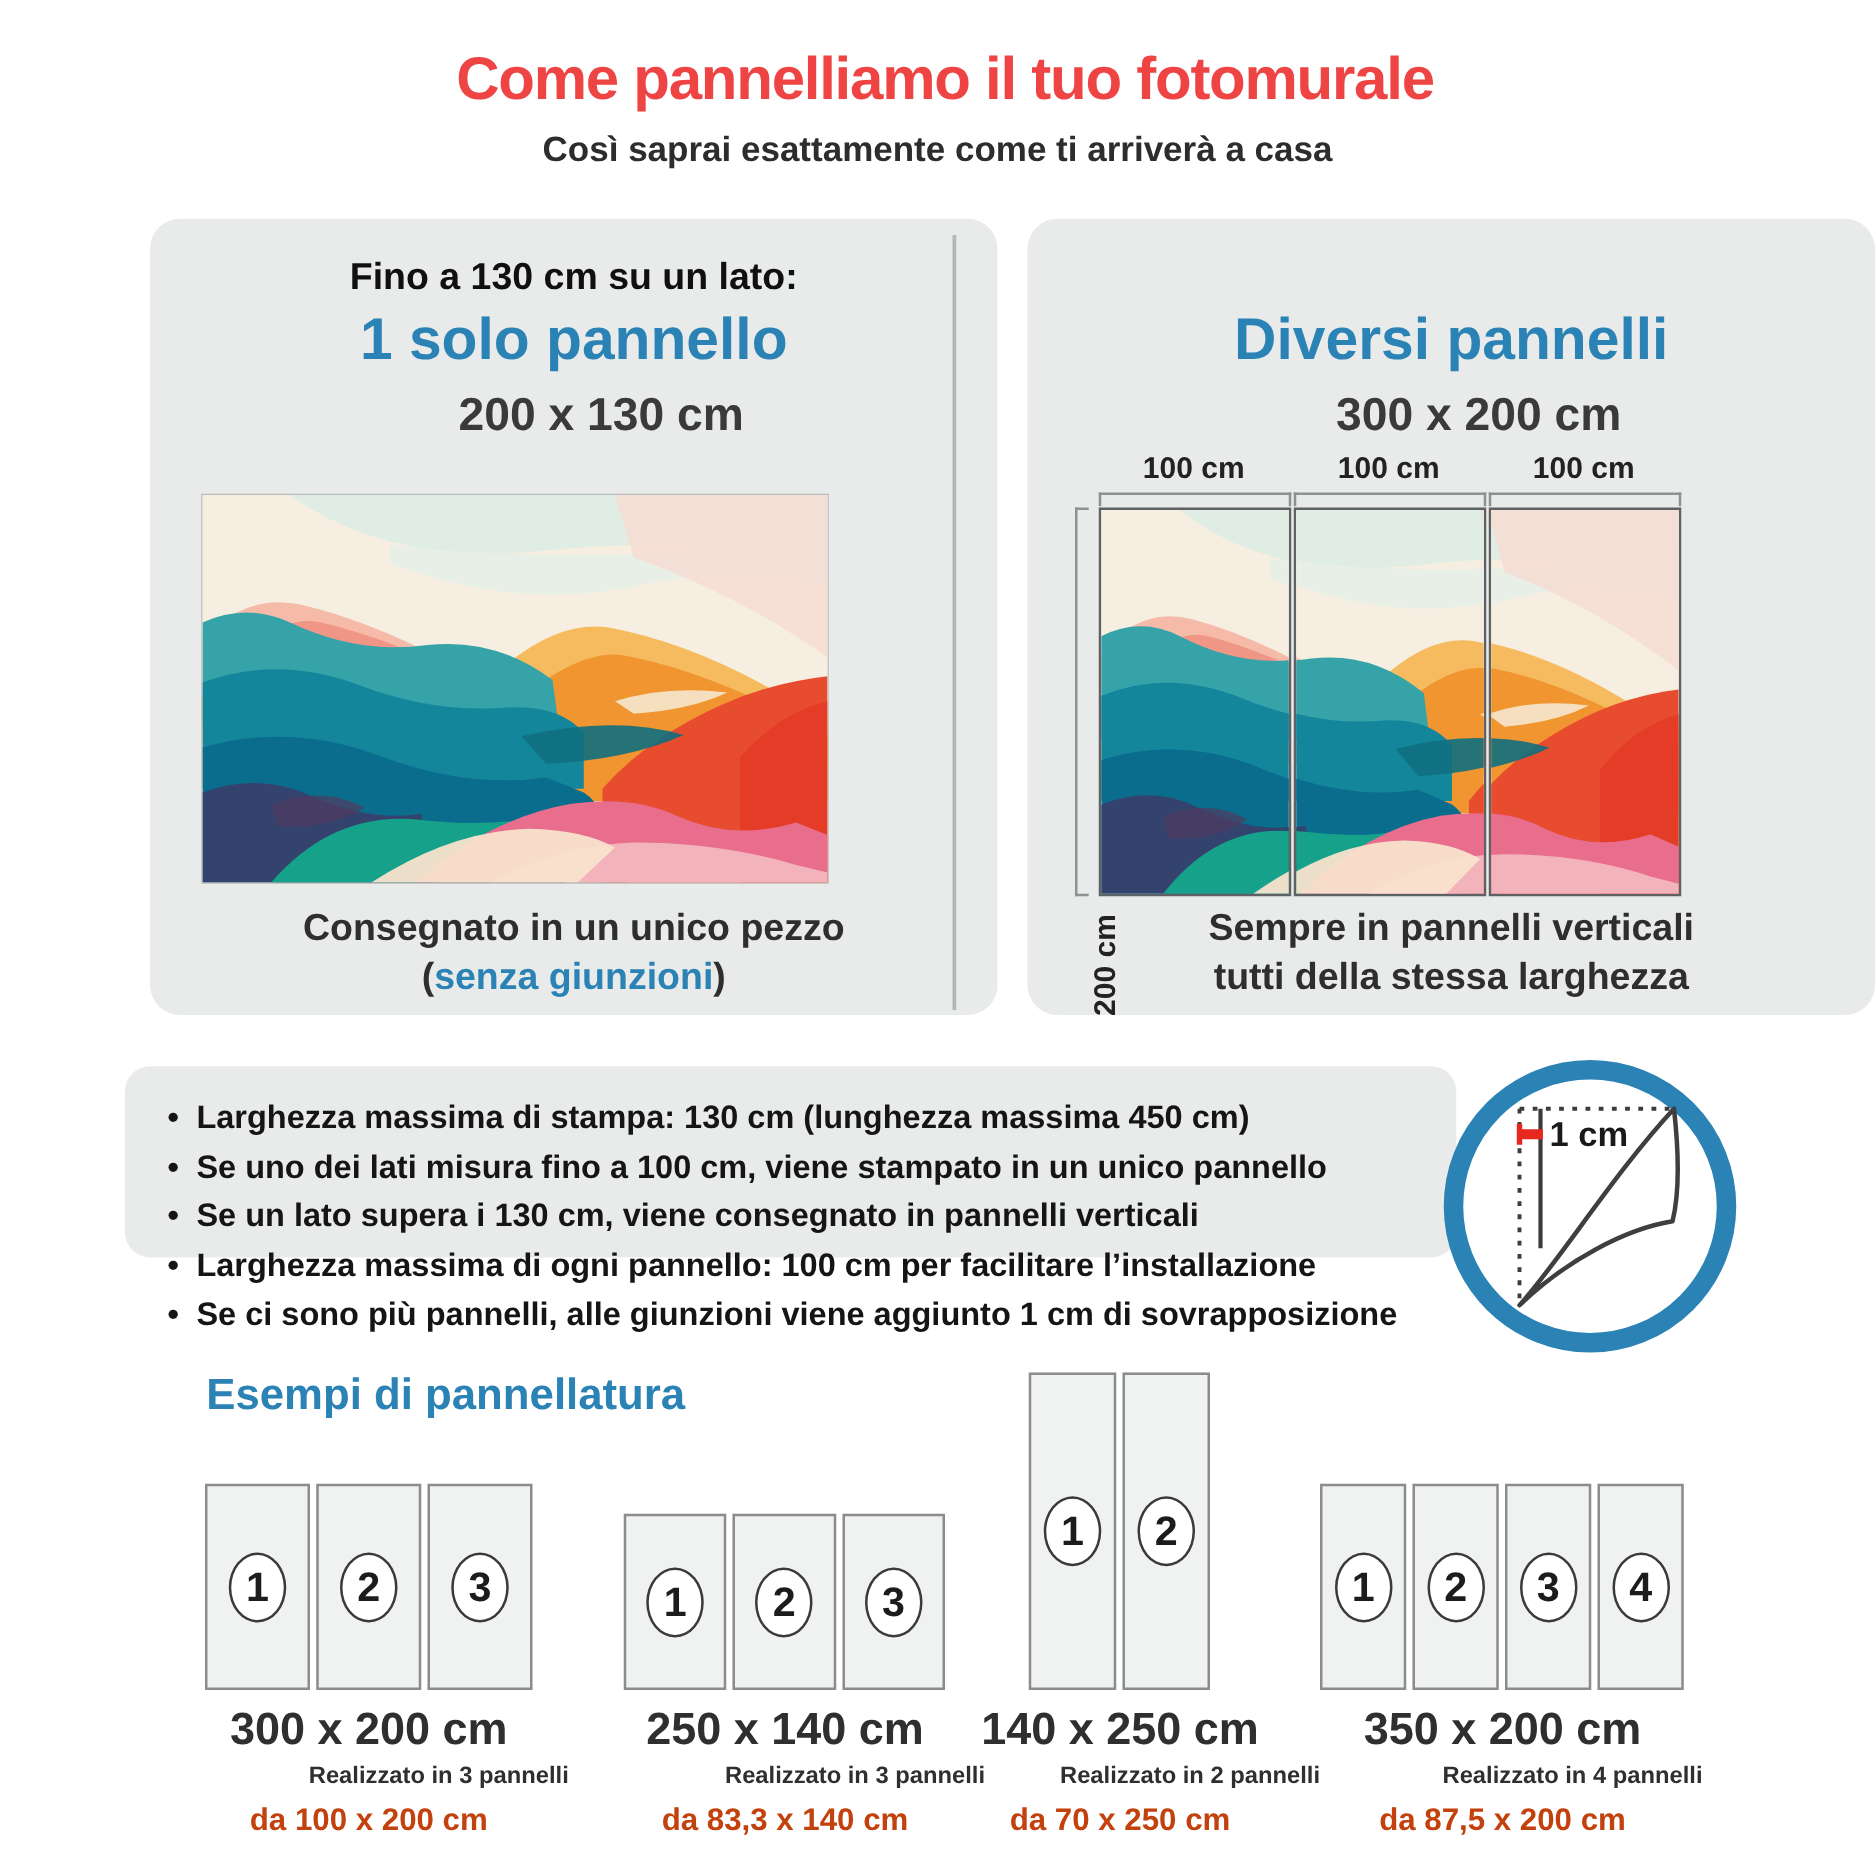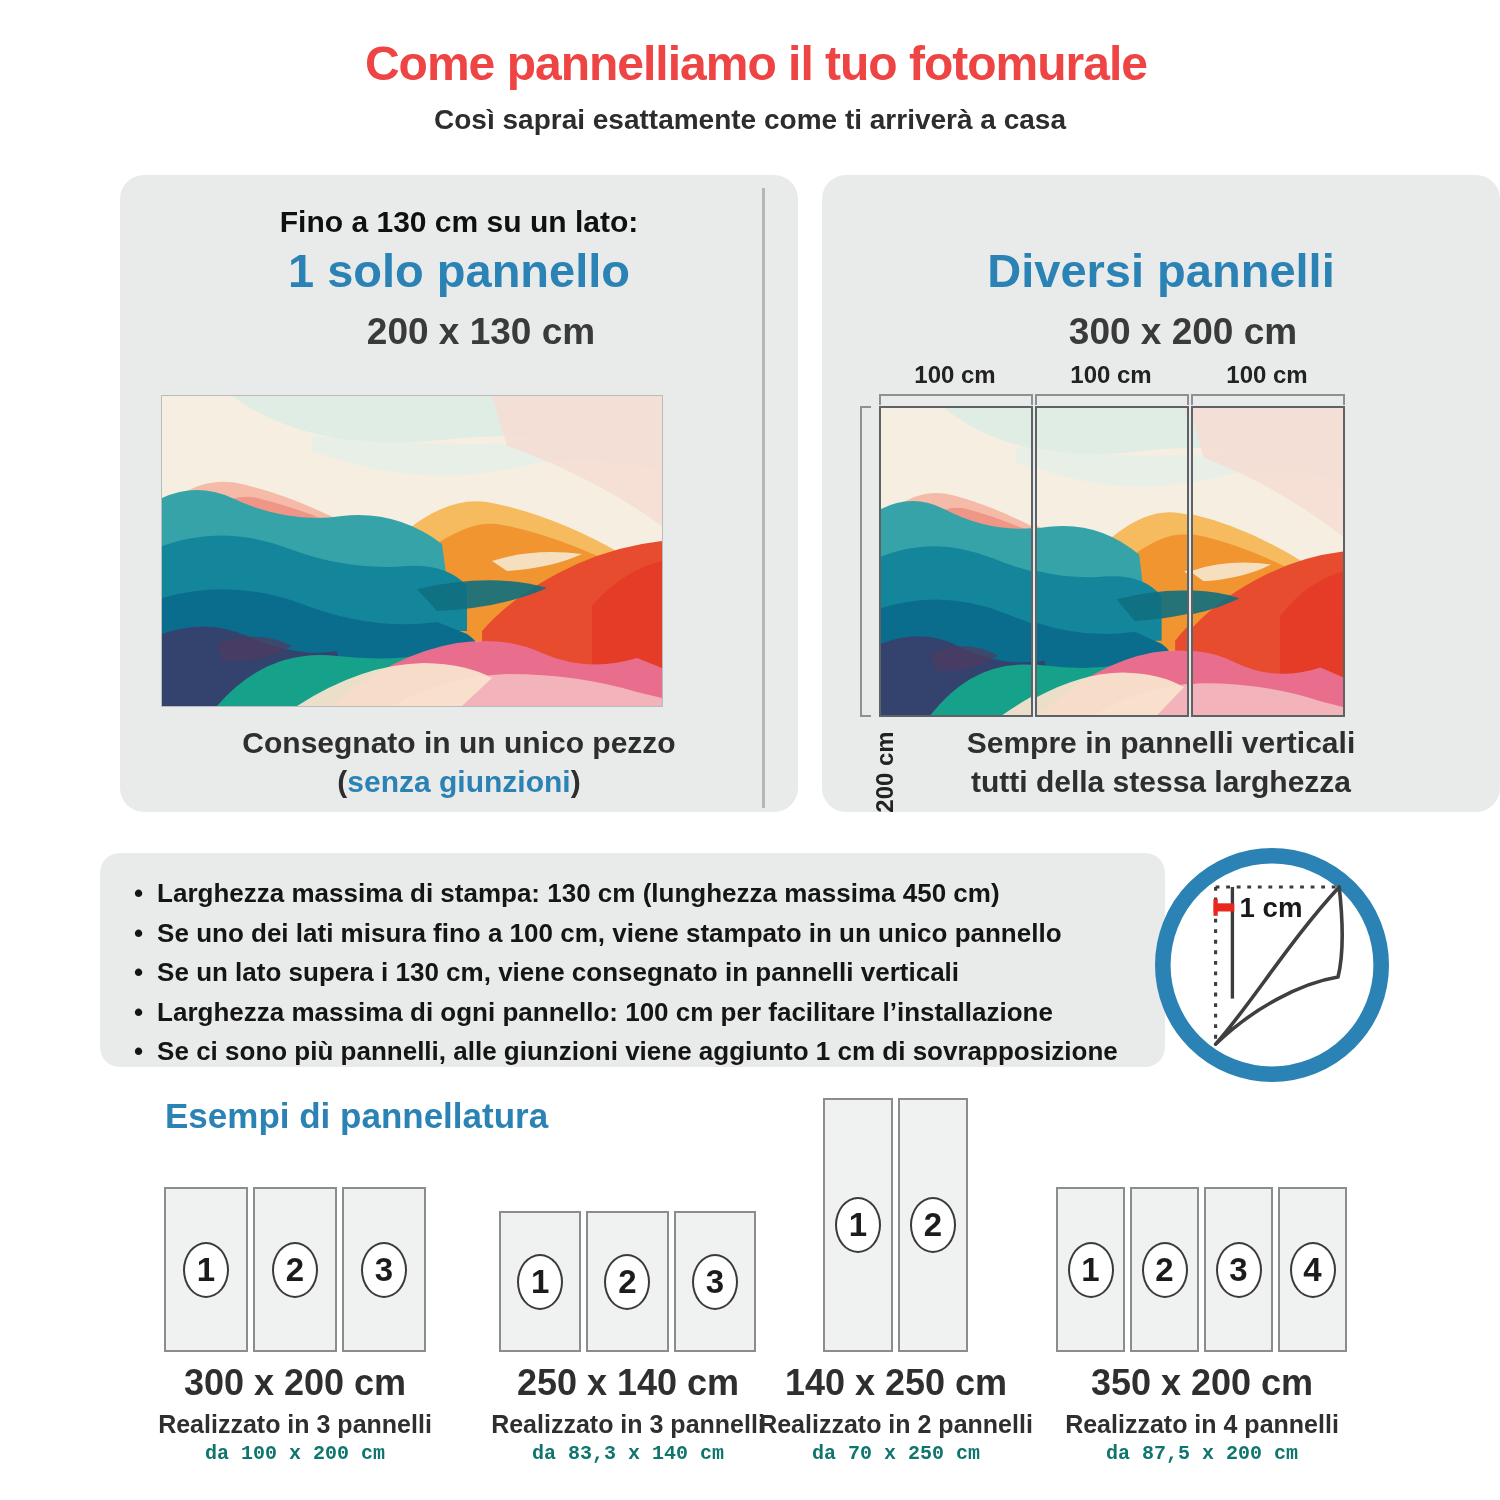--- a/index.html
+++ b/index.html
@@ -31,38 +31,38 @@
 
   
   .wlabel{position:absolute;top:186px;width:152px;font-size:24px;font-weight:700;color:#222;text-align:center;}
   .hbracket{position:absolute;top:219px;height:9px;width:150px;border-top:2px solid #8d9194;border-left:2px solid #8d9194;border-right:2px solid #8d9194;}
   .vbracket{position:absolute;left:38px;top:231px;width:9px;height:307px;border-left:2px solid #8d9194;border-top:2px solid #8d9194;border-bottom:2px solid #8d9194;}
   .hlabel{position:absolute;left:-47px;top:350px;width:140px;font-size:24px;font-weight:700;color:#222;text-align:center;transform:rotate(-90deg);}
   .art-panel{position:absolute;top:231px;width:150px;height:307px;border:2px solid #5f6264;background:#f6efe1;}
   .art-panel svg{display:block;width:100%;height:100%;}
 
   
-  #notes-box{position:absolute;left:100px;top:853px;width:1065px;height:214px;background:#e9ebeb;border-radius:20px;}
+  #notes-box{position:absolute;left:100px;top:853px;width:1065px;height:153px;background:#e9ebeb;border-radius:20px;}
   #notes-box ul{margin:0;padding:21px 0 0 34px;list-style:none;}
   #notes-box li{font-size:26px;font-weight:600;color:#151515;line-height:39.5px;white-space:nowrap;}
   #notes-box li::before{content:"•";margin-right:14px;}
 
   
   #overlap-icon{position:absolute;left:1152px;top:845px;width:240px;height:240px;}
 
   
   .ex-heading{position:absolute;left:165px;top:1096px;font-size:35px;font-weight:800;color:#2b82b5;}
   .panel-row{position:absolute;display:flex;gap:5px;}
   .ex-panel{flex:1;background:#f0f1f1;border:2px solid #8b8d8d;display:flex;align-items:center;justify-content:center;}
   .numcircle{width:42px;height:52px;border:2px solid #3a3a3a;border-radius:50%;background:#ffffff;
              display:flex;align-items:center;justify-content:center;font-size:33px;font-weight:700;color:#1c1c1c;}
   .ex-cap{position:absolute;width:320px;text-align:center;}
   .ex-size{top:1362px;font-size:36px;font-weight:800;color:#2f2f2f;}
-  .ex-line1{top:1410px;font-size:25px;font-weight:700;color:#2f2f2f;}
-  .ex-line2{top:1442px;font-size:20px;font-weight:700;color:#0f766e;font-family:Liberation Mono, monospace;}
+  .ex-line1{top:1410px;font-size:19px;font-weight:700;color:#2f2f2f;text-align:right;}
+  .ex-line2{top:1442px;font-size:25px;font-weight:700;color:#c2410c;}
 </style>
 </head>
 <body>
 
 <div id="page">
 
   <svg width="0" height="0" style="position:absolute" aria-hidden="true">
     <defs>
       <g id="wall-art">
         <rect x="0" y="0" width="500" height="310" fill="#f6efe1"></rect>

